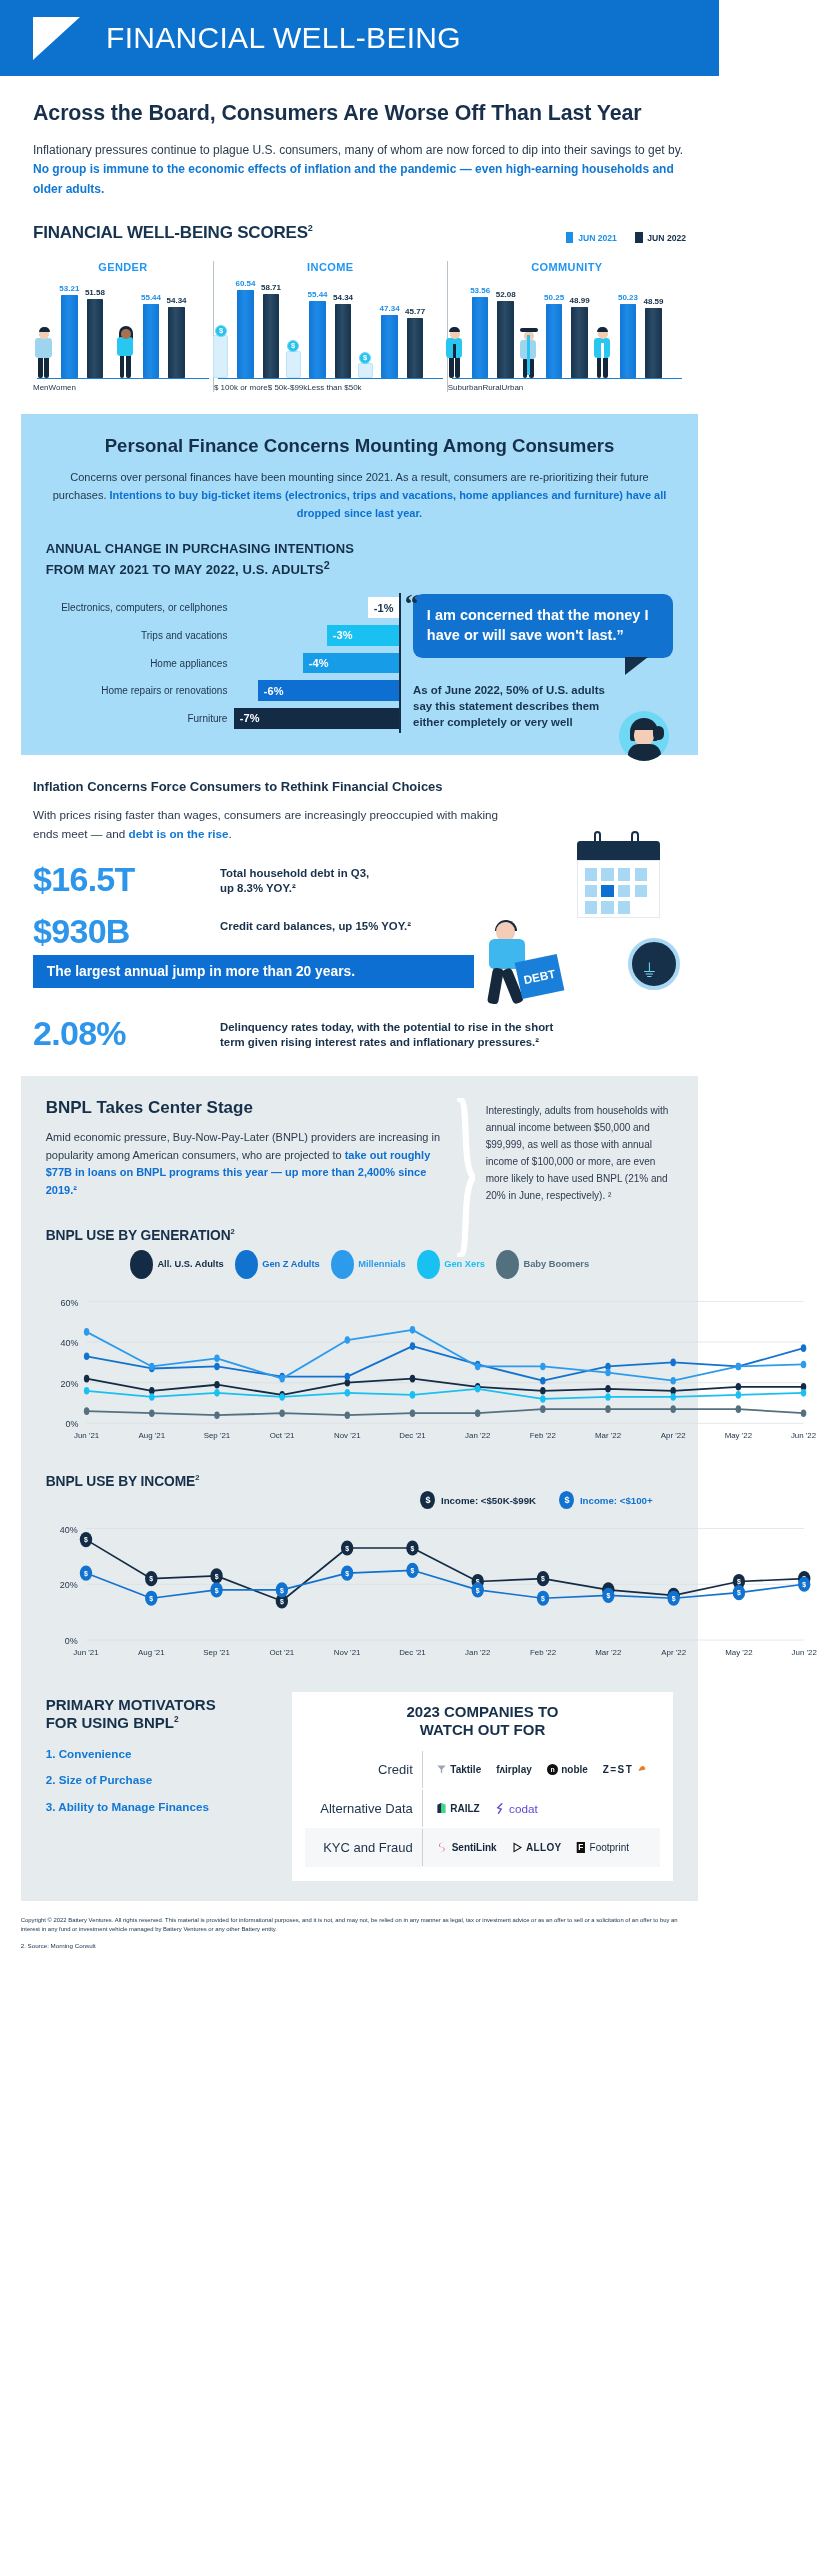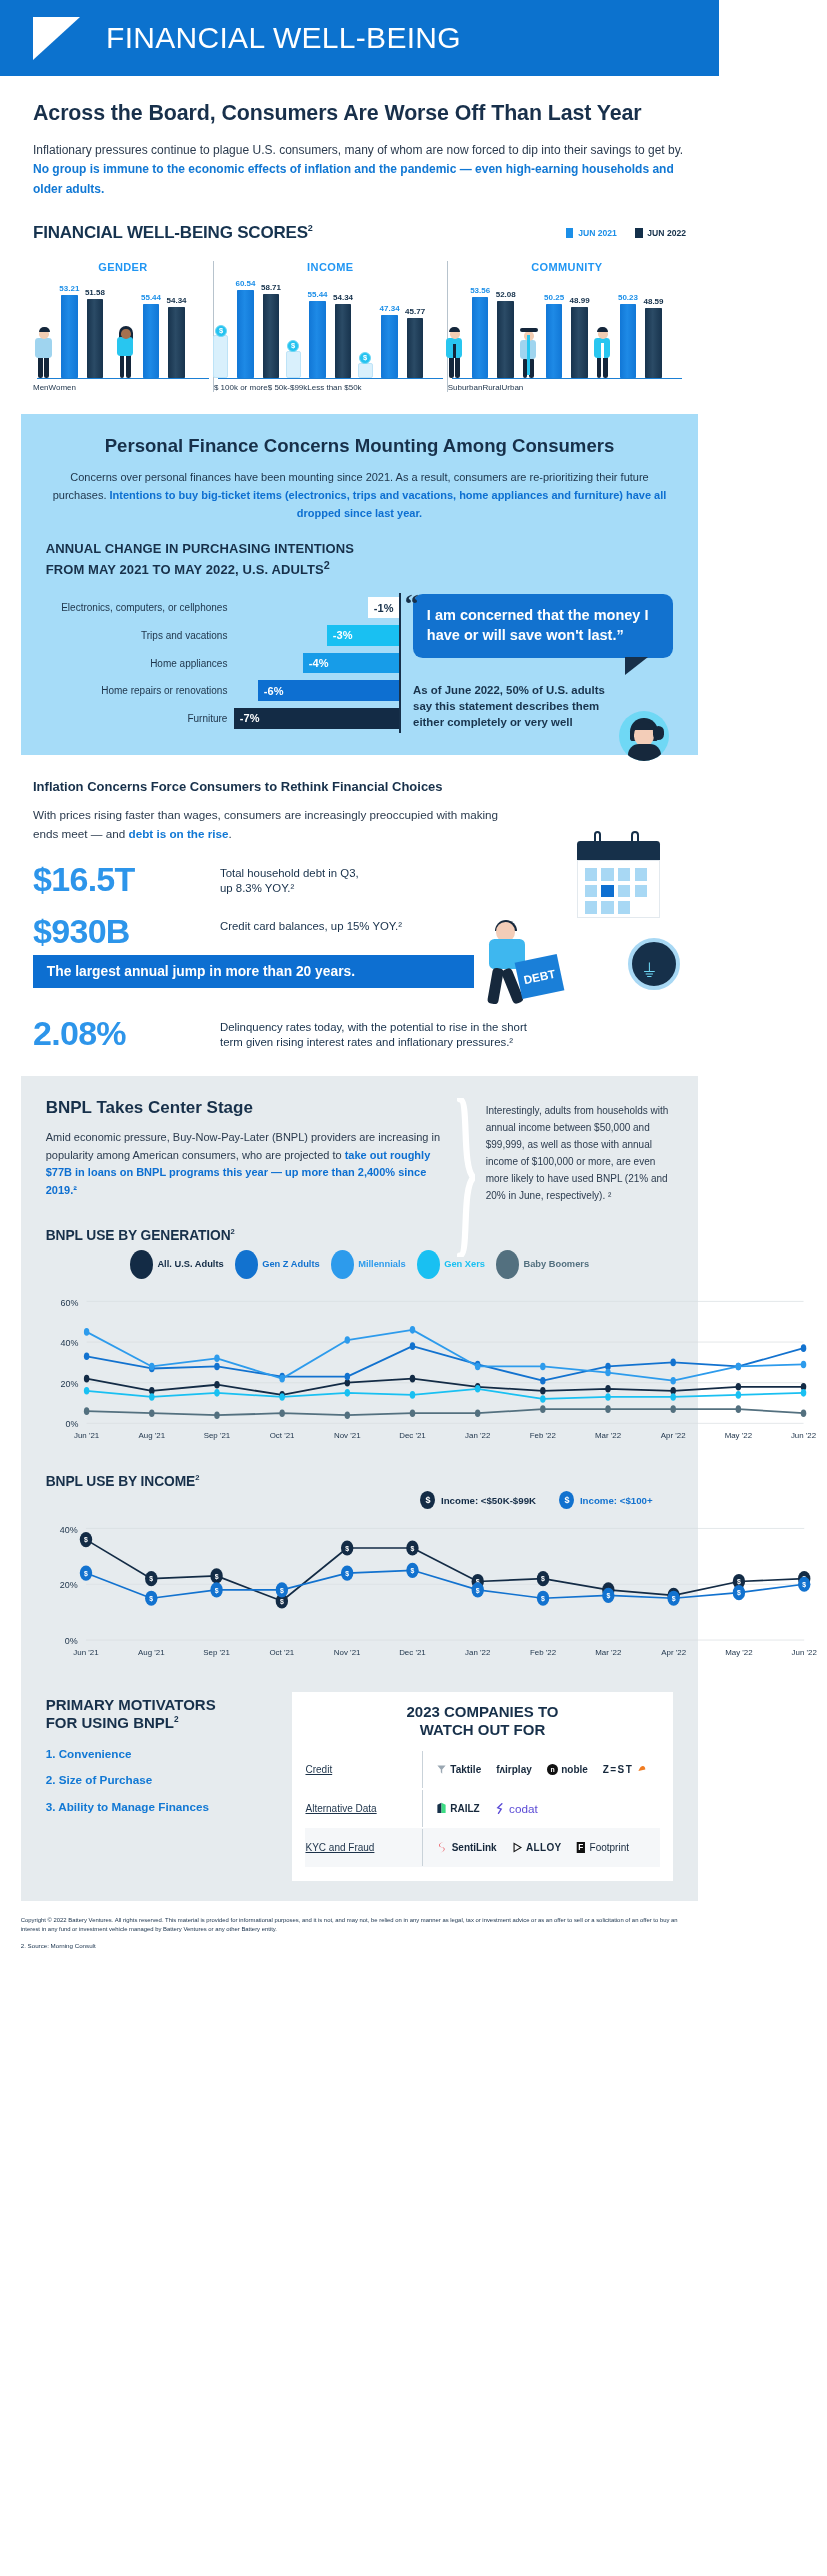--- a/index.html
+++ b/index.html
@@ -50,21 +50,21 @@
     margin-top: 15px;
     font-size: 12px;
     line-height: 1.62;
     color: #2b3b4e;
     max-width: 752px;
   }
   .intro .hi { color: #1178d4; font-weight: bold; }
 
   .chart-title-row {
     margin-top: 23.4px;
-    display: flex; align-items: center; justify-content: space-between;
+    display: flex; align-items: flex-end; justify-content: space-between;
   }
   .chart-title {
     font-size: 17px; font-weight: bold; color: #16334f; letter-spacing: -0.2px;
   }
   .chart-title sup { font-size: 9px; }
   .legend-row { display: flex; gap: 18px; align-items: center; }
   .lg { display: flex; align-items: center; gap: 4.8px; font-size: 8.6px; font-weight: bold; }
   .lg .sw { width: 7.6px; height: 10.3px; display: inline-block; }
   .lg.y21 { color: #1c8fe8; } .lg.y21 .sw { background: #1c8fe8; }
   .lg.y22 { color: #14304a; } .lg.y22 .sw { background: #14304a; }
@@ -147,21 +147,21 @@
 
   
   .sec3 { padding: 23.4px 33px 6.9px 33px; position: relative; }
   .sec3 h2 { font-size: 13px; font-weight: bold; color: #17304a; }
   .sec3 .p { margin-top: 12.4px; font-size: 11.7px; line-height: 1.6; color: #2b3b4e; max-width: 483px; }
   .sec3 .p .hi { color: #1178d4; font-weight: bold; }
   .stat { display: flex; align-items: flex-start; gap: 15px; margin-top: 18px; }
   .stat .big {
     font-size: 34px; font-weight: bold; color: #2d95ea; line-height: 1; width: 172px; letter-spacing: -0.7px;
   }
-  .stat .txt { font-size: 11.4px; font-weight: normal; line-height: 1.35; color: #17304a; padding-top: 4.1px; }
+  .stat .txt { font-size: 11.4px; font-weight: bold; line-height: 1.35; color: #17304a; padding-top: 4.1px; }
   .banner {
     margin-top: 6.9px; background: #0d6fd1; color: #fff;
     font-size: 13.8px; font-weight: bold; padding: 9px 13.8px; width: 441px;
   }
   .calendar {
     position: absolute; right: 59px; top: 76px; width: 83px; height: 87px;
   }
   .cal-top { position:absolute; top:9.7px; left:0; width:83px; height:19.3px; background:#16304a; border-radius:3.4px 3.4px 0 0;}
   .cal-ring { position:absolute; top:0; width:7.6px; height:18px; border:2.8px solid #16304a; border-radius:4.1px; background:#fff;}
   .cal-body { position:absolute; top:29px; left:0; width:83px; height:58px; background:#fff; border:0.7px solid #e3e9ee;}
@@ -215,21 +215,21 @@
   .motivators h3 { font-size: 15px; font-weight: bold; color: #17304a; line-height: 1.2; }
   .motivators h3 sup { font-size: 8.3px; }
   .motivators ol { list-style: none; margin-top: 15px; }
   .motivators li { font-size: 11.7px; color: #1178d4; font-weight: bold; margin-bottom: 13.8px; }
 
   .companies { flex: 1; background: #fff; padding: 11px 13.8px 13.8px 13.8px; }
   .companies h3 { text-align: center; font-size: 15px; font-weight: bold; color: #17304a; line-height: 1.25; }
   .ctable { margin-top: 9.7px; }
   .crow { display: flex; align-items: center; min-height: 39px; }
   .crow.alt { background: #f5f7f9; }
-  .crow .cat { width: 117px; padding-right: 9.7px; font-size: 10px; color: #1c3249; text-decoration: underline; }
+  .crow .cat { width: 117px; text-align: right; padding-right: 9.7px; font-size: 13px; color: #1c3249; }
   .crow .logos { flex: 1; display: flex; align-items: center; gap: 15px; padding-left: 12.4px; border-left: 1px solid #c9d2d9; min-height: 37px; }
   .lgo { display: flex; align-items: center; gap: 3.4px; font-size: 10px; font-weight: bold; color: #16283c; white-space: nowrap; }
 
   
   .footer { padding: 15px 20.7px 12.4px 20.7px; }
   .footer p { font-size: 5.9px; line-height: 1.5; color: #17304a; }
   .footer .src { margin-top: 6.9px; font-size: 6.2px; }
 </style>
 </head>
 <body>

